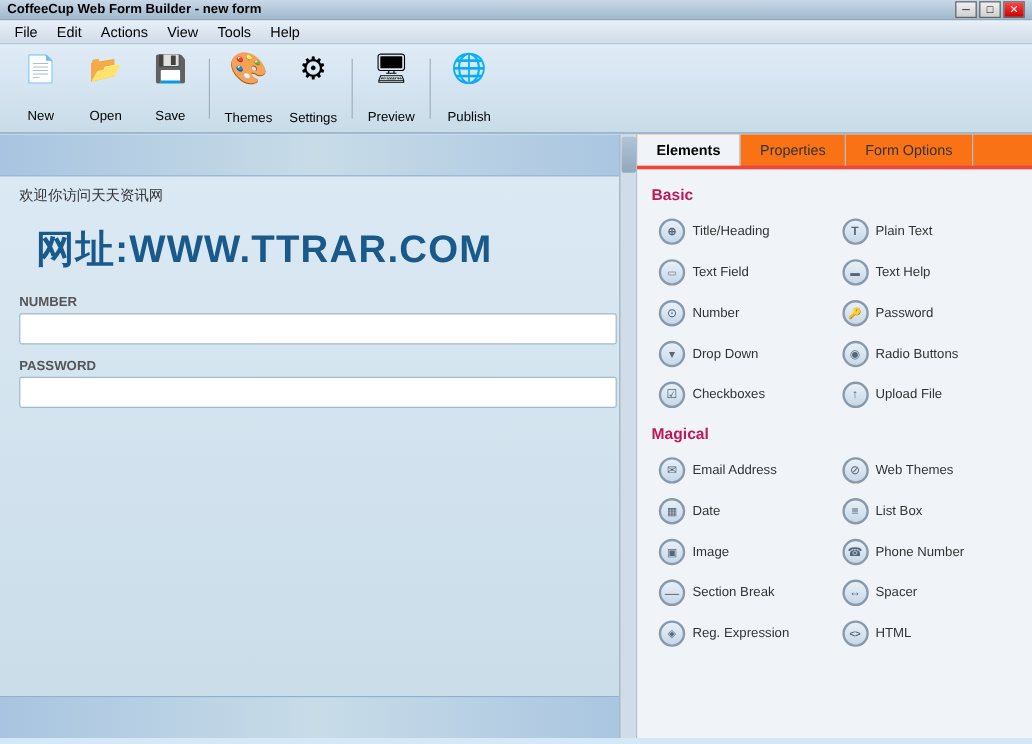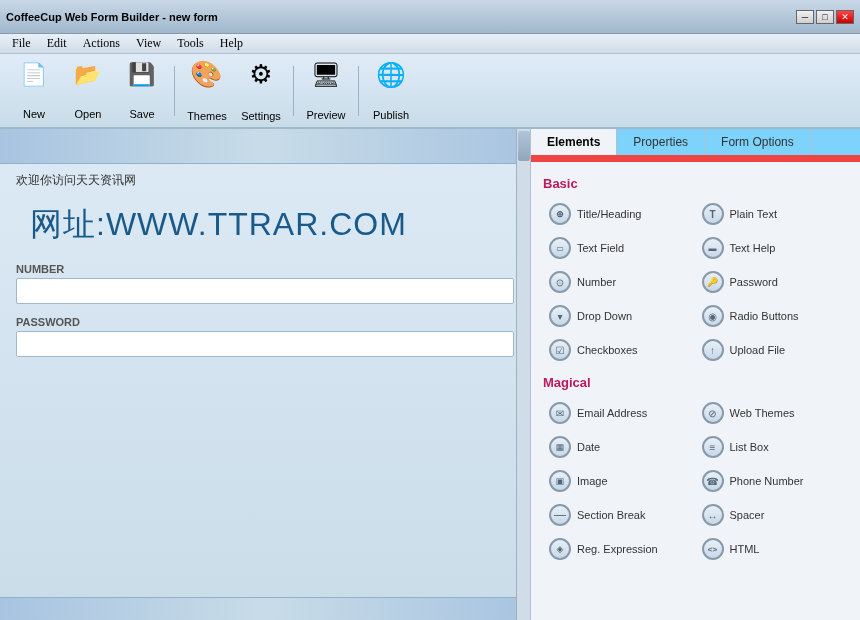--- a/index.html
+++ b/index.html
@@ -1,21 +1,21 @@
 <!DOCTYPE html>
 <html><head>
   <meta charset="utf-8">
   <style>
     * { margin: 0; padding: 0; box-sizing: border-box; }
     body { width: 860px; height: 620px; overflow: hidden; font-family: 'Segoe UI', Tahoma, Arial, sans-serif; font-size: 12px; background: #d4e8f7; }
 
     
     .title-bar {
       background: linear-gradient(to bottom, #c8d8e8, #a0b8cc);
-      height: 34px;
+      height: 17px;
       display: flex;
       align-items: center;
       justify-content: space-between;
       padding: 0 6px;
       border-bottom: 1px solid #8899aa;
     }
     .title-bar-text { font-size: 11px; color: #000; font-weight: bold; }
     .title-bar-buttons { display: flex; gap: 2px; }
     .title-btn {
       width: 18px; height: 14px;
@@ -34,21 +34,20 @@
       display: flex;
       align-items: center;
       padding: 0 4px;
       border-bottom: 1px solid #b0c0d0;
     }
     .menu-item {
       padding: 12px 8px;
       font-size: 12px;
       cursor: pointer;
       color: #000;
-      font-family: Liberation Serif, serif;
     }
 
     
     .toolbar {
       background: linear-gradient(to bottom, #e0ecf8, #c8dce8);
       height: 75px;
       display: flex;
       align-items: center;
       padding: 4px 8px;
       border-bottom: 2px solid #a0b8cc;
@@ -98,21 +97,21 @@
       border-bottom: 1px solid #90b0cc;
     }
     .form-welcome {
       padding: 8px 16px 4px 16px;
       font-size: 12px;
       color: #333;
     }
     .form-site-url {
       padding: 10px 16px 10px 30px;
       font-size: 32px;
-      font-weight: normal;
+      font-weight: bold;
       color: #1a5a8a;
       letter-spacing: 1px;
     }
     .form-field-group {
       padding: 6px 16px;
     }
     .form-field-label {
       font-size: 11px;
       color: #555;
       text-transform: uppercase;
@@ -173,22 +172,22 @@
     
     .right-panel {
       width: 330px;
       background: #f0f4f8;
       border-left: 1px solid #b0c0d0;
       display: flex;
       flex-direction: column;
     }
     .right-panel-tabs {
       display: flex;
-      background: #7dd3fc;
-      border-bottom: 7px solid #ef4444;
+      background: #f97316;
+      border-bottom: 3px solid #ef4444;
     }
     .right-tab {
       padding: 6px 16px;
       font-size: 12px;
       cursor: pointer;
       color: #333;
       border-right: 1px solid #b0c0d0;
     }
     .right-tab.active {
       background: #f0f4f8;

